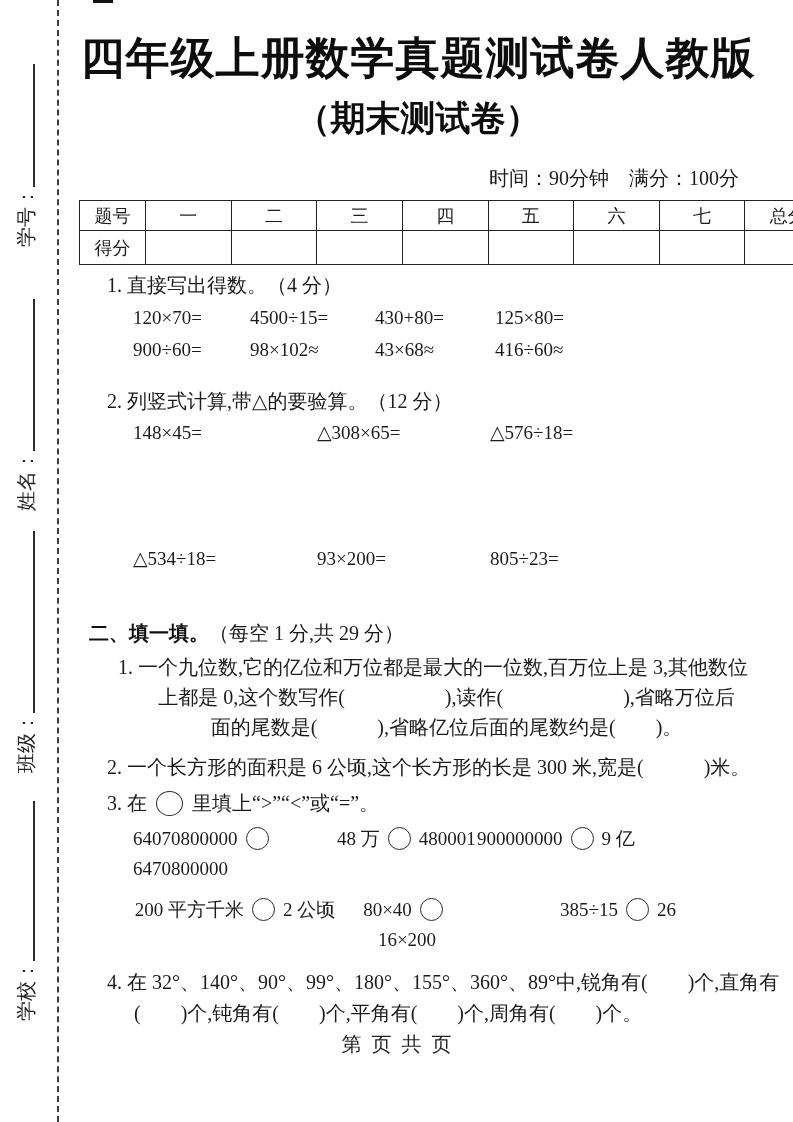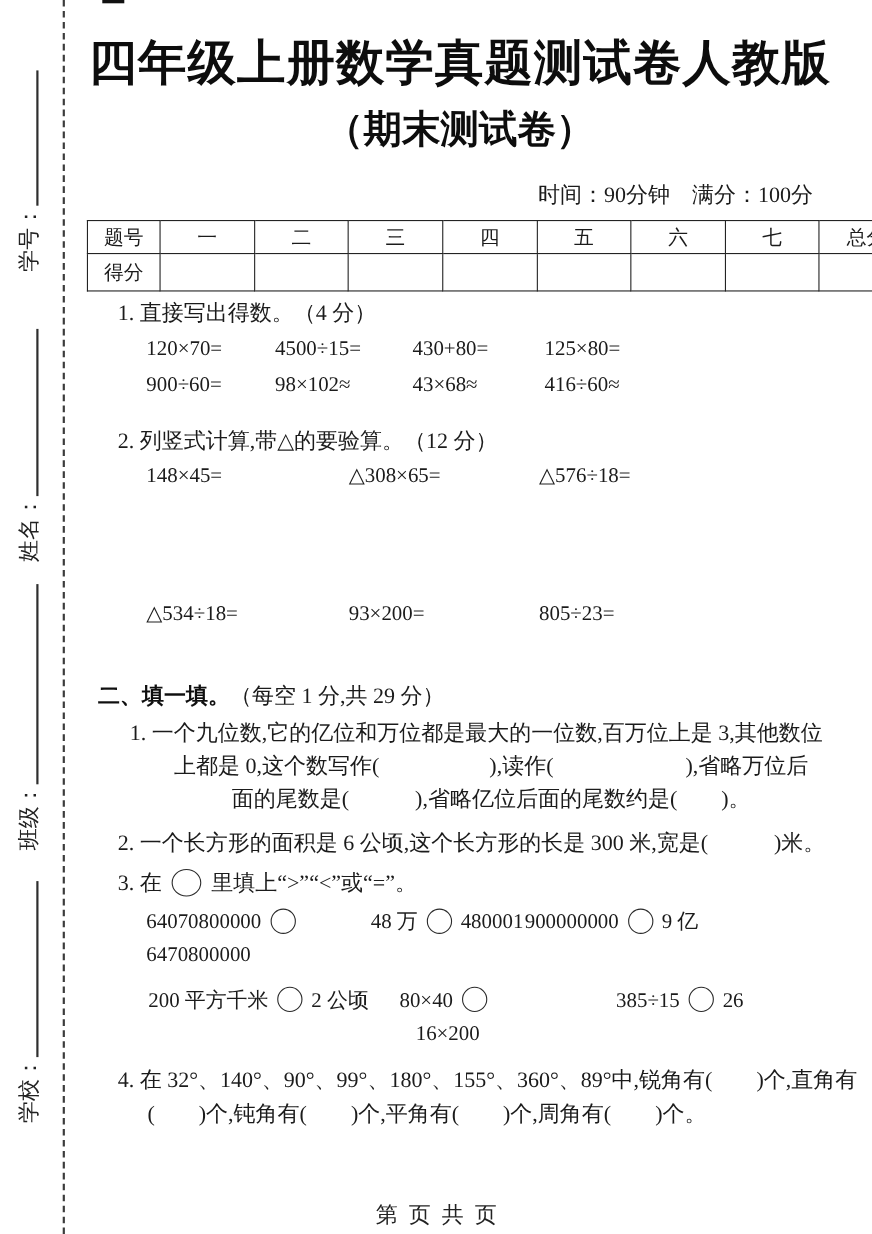--- a/index.html
+++ b/index.html
@@ -91,21 +91,21 @@
     border:1.6px solid #2a2a2a; border-radius:50%;
     vertical-align:-5px; margin:0 8px;
   }
   .circle-big {
     display:inline-block; width:27px; height:25px;
     border:1.6px solid #2a2a2a; border-radius:50%;
     vertical-align:-6px; margin:0 9px;
   }
 
   .footer {
-    position:absolute; left:0; top:1091px; width:793px;
+    position:absolute; left:0; top:1031px; width:793px;
     text-align:center; font-size:20px; word-spacing:5px; color:#222;
   }
 </style>
 </head>
 <body>
 
 <div class="sheet">
 
   <div class="mark-top"></div>
   <div class="cut-line"></div>

